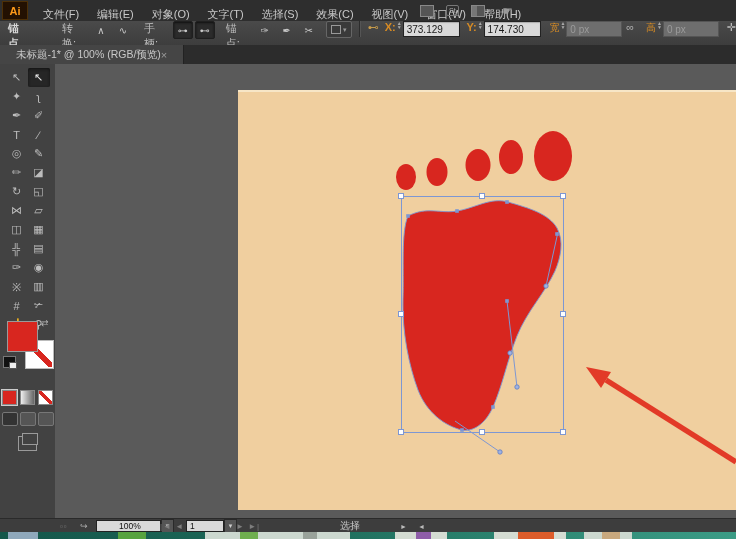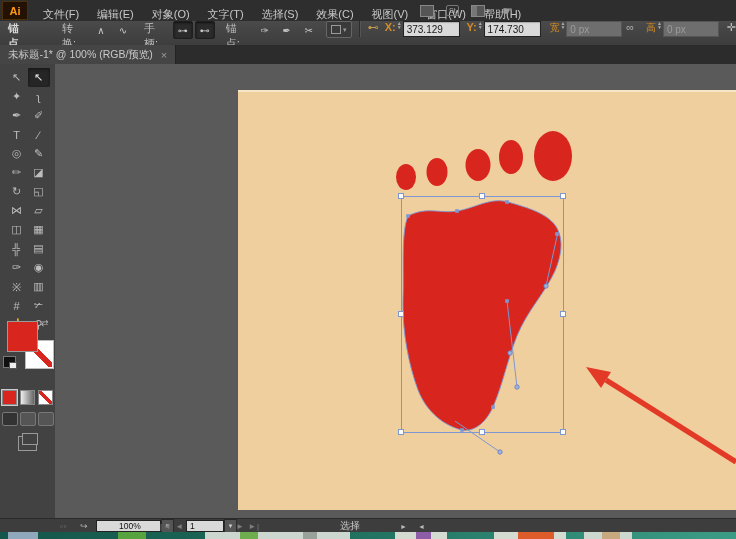--- a/index.html
+++ b/index.html
@@ -35,22 +35,22 @@
   .stepper{display:flex;flex-direction:column;justify-content:center;margin-right:1px;}
   .stepper span{font-size:5px;line-height:4px;color:#aaa;}
   .cb-field{height:14px;background:#d9d9d9;border:1px solid #222;color:#1a1a1a;font-size:10px;
             padding:0 3px;display:flex;align-items:center;box-shadow:inset 0 1px 1px #aaa;}
   .cb-field.dis{background:#6e6e6e;color:#9b9b9b;box-shadow:none;border-color:#555;}
   .wh-label{color:#d78b24;font-size:10px;margin:0 1px 0 8px;}
   .link-ic{color:#b0b0b0;font-size:11px;margin:0 4px;}
   
   .tabbar{position:absolute;left:0;top:45px;width:736px;height:19px;background:#2c2c2c;
           border-bottom:1px solid #242424;display:flex;}
-  .doc-tab{background:#454545;border-right:1px solid #222;padding:0 8px;display:flex;
-           align-items:center;gap:8px;font-size:10.5px;color:#c9c9c9;max-width:260px;justify-content:center;}
+  .doc-tab{background:#454545;border-right:1px solid #222;padding:0 16px;display:flex;
+           align-items:center;font-size:10.5px;color:#c9c9c9;max-width:260px;justify-content:center;}
   .tab-close{color:#9a9a9a;font-size:11px;cursor:pointer;}
   
   .main{position:absolute;left:0;top:64px;width:736px;height:454px;}
   .toolbar{position:absolute;left:0;top:0;width:55px;height:454px;background:#424242;
            border-right:1px solid #2d2d2d;}
   .tools{display:grid;grid-template-columns:22px 22px;justify-content:center;padding-top:4px;}
   .tool{height:19px;display:flex;align-items:center;justify-content:center;color:#bdbdbd;
         font-size:11px;cursor:pointer;border-radius:2px;}
   .tool.sel{background:#262626;box-shadow:inset 0 1px 3px #111;color:#eee;}
   .swatches{position:absolute;left:0;top:254px;width:55px;height:64px;}

